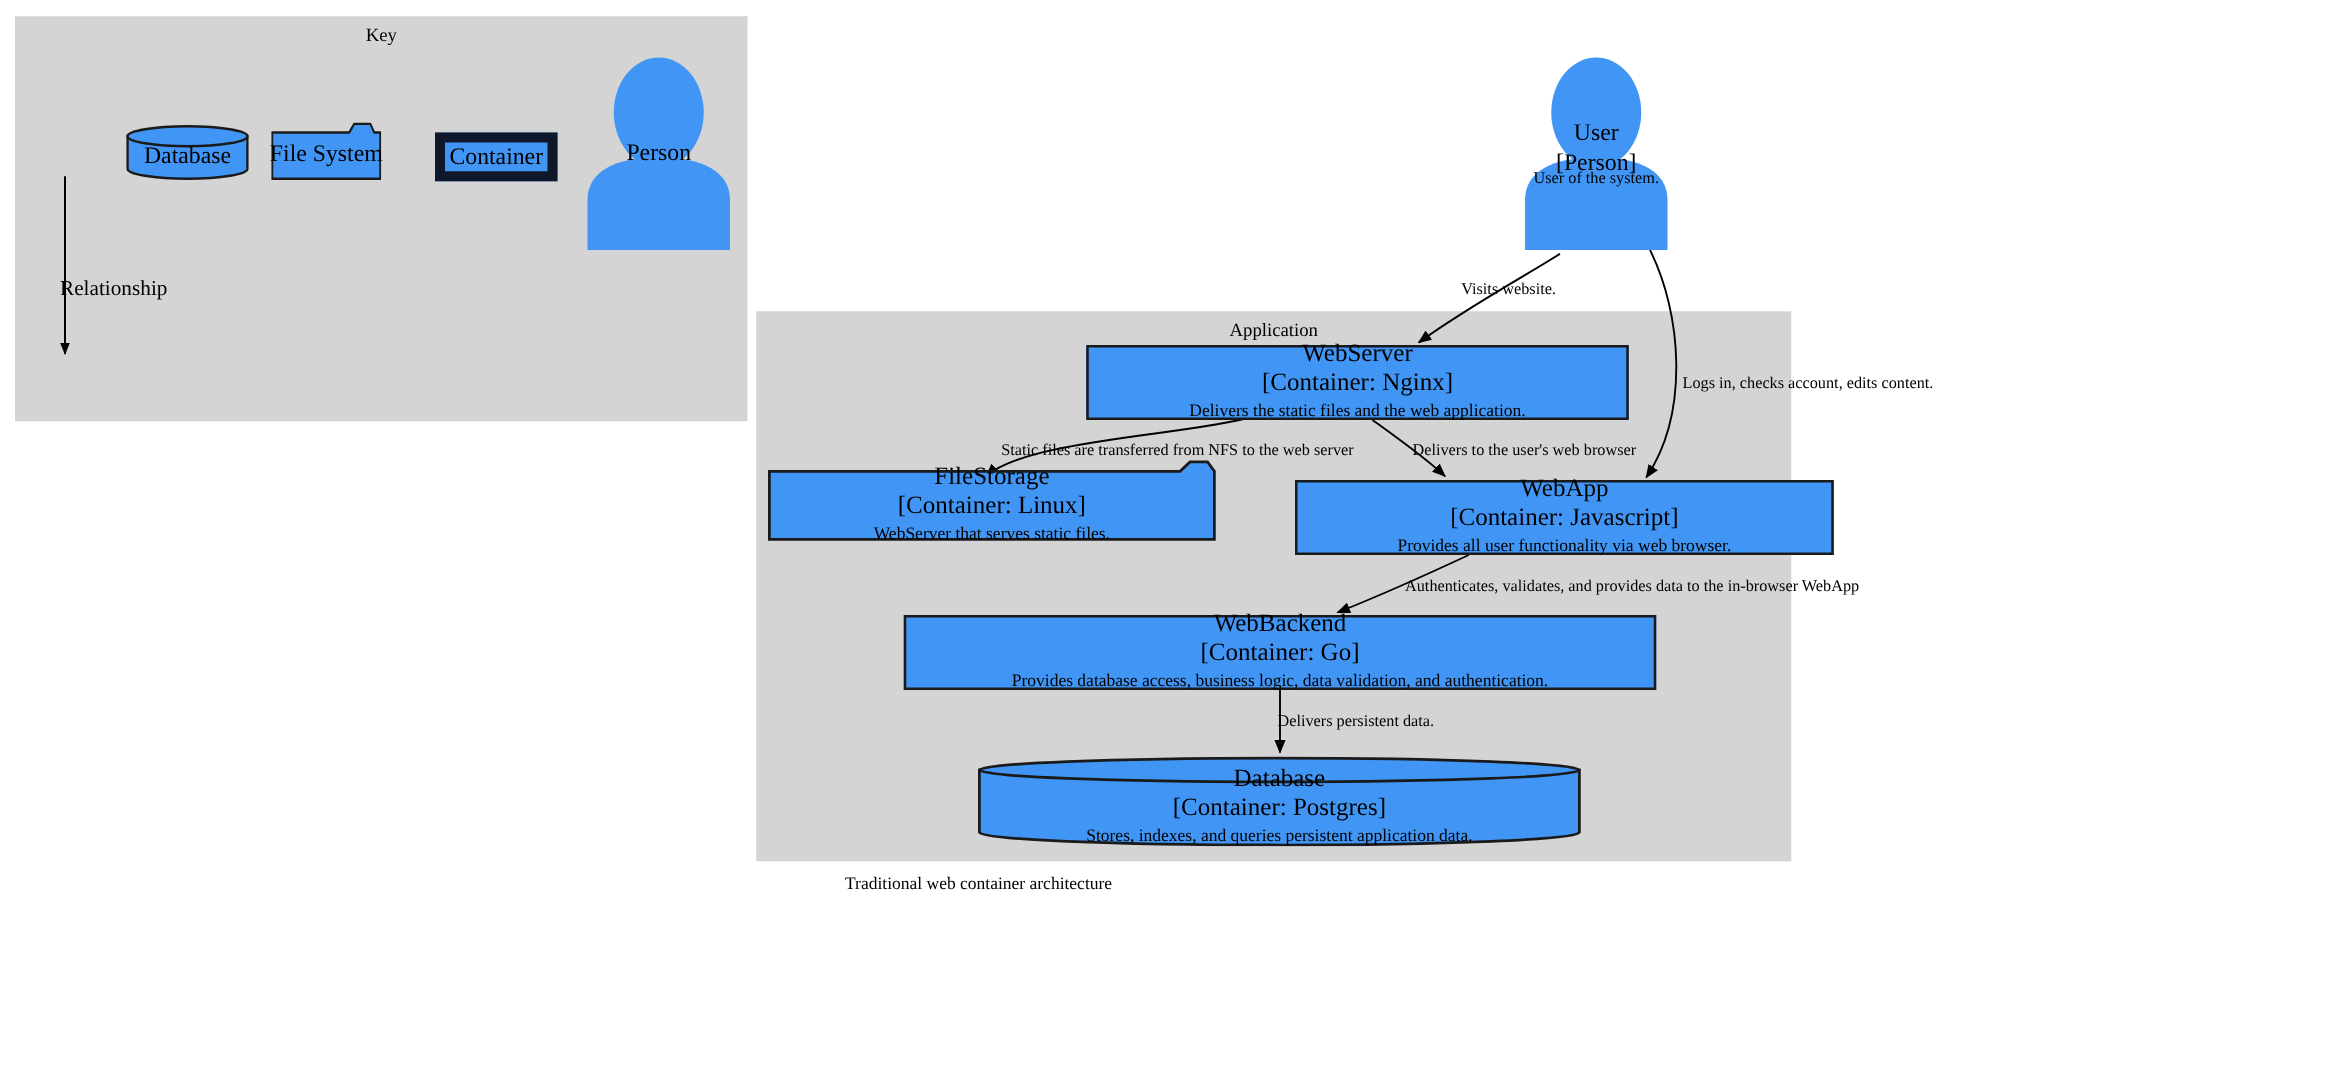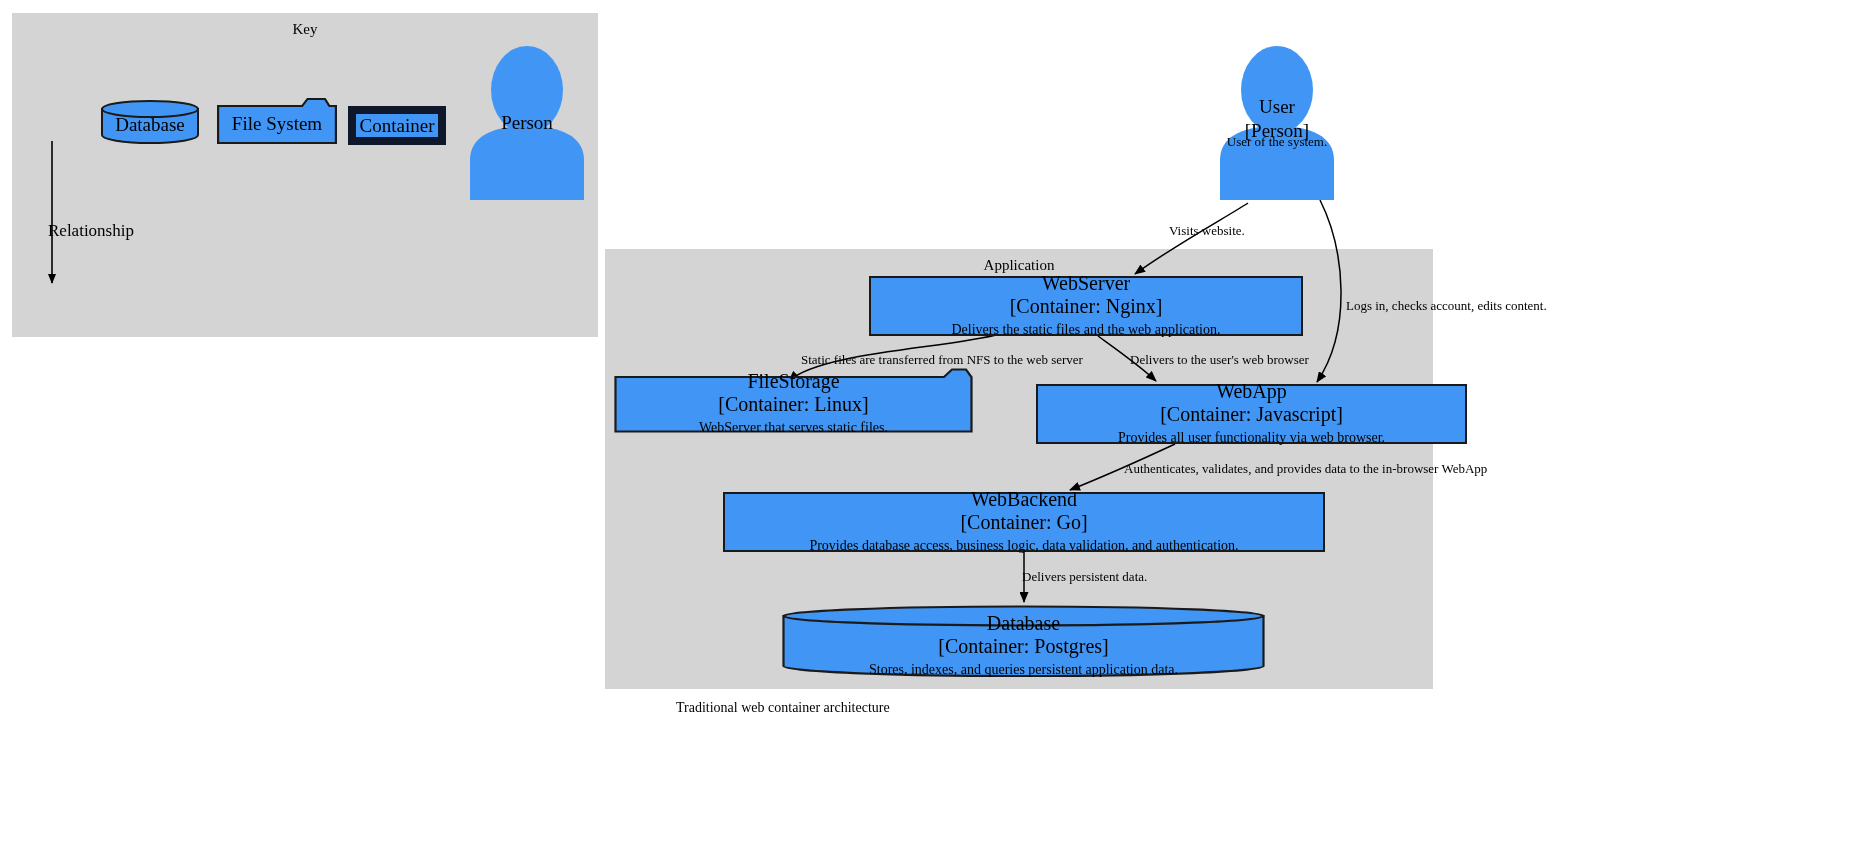--- a/index.html
+++ b/index.html
@@ -180,21 +180,21 @@
   <div class="node cylinder" style="left:101px; top:100px; width:98px; height:44px;">
     <svg class="cyl-svg" viewBox="0 0 98 44" preserveAspectRatio="none">
       <path d="M1,9 L1,35 A48,8 0 0 0 97,35 L97,9 Z" fill="#4196f5" stroke="#1a1a1a" stroke-width="2"></path>
       <ellipse cx="49" cy="9" rx="48" ry="8" fill="#4196f5" stroke="#1a1a1a" stroke-width="2"></ellipse>
     </svg>
     <div class="cyl-text" style="padding-top:6px;">
       <span class="n-name" style="font-size:19px;">Database</span>
     </div>
   </div>
 
-  <div class="node folder" style="left:217px; top:98px; width:120px; height:46px;">
+  <div class="node folder" style="left:217px; top:98px; width:88px; height:46px;">
     <svg class="folder-svg" viewBox="0 0 110 46" preserveAspectRatio="none">
       <path d="M1,45 L1,8 L78,8 L83,1 L99,1 L103,8 L109,8 L109,45 Z" fill="#4196f5" stroke="#1a1a1a" stroke-width="2"></path>
     </svg>
     <div class="folder-text" style="padding-top:6px;">
       <span class="n-name" style="font-size:19px;">File System</span>
     </div>
   </div>
 
   <div class="legend-box" style="left:348px; top:106px; width:98px; height:39px;">
     <span>Container</span>

